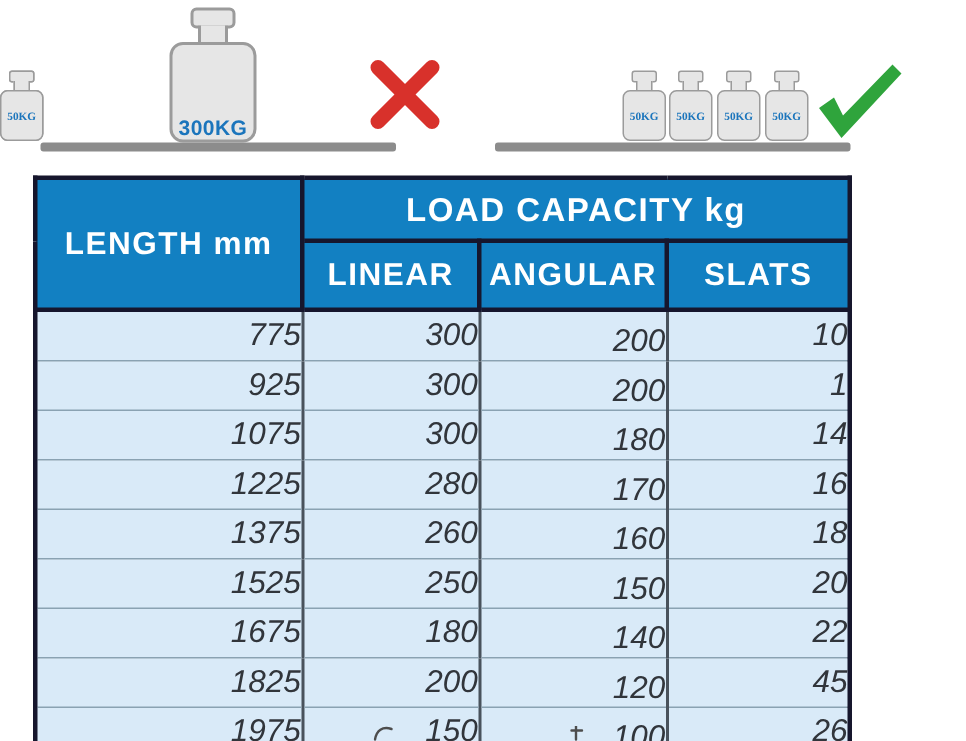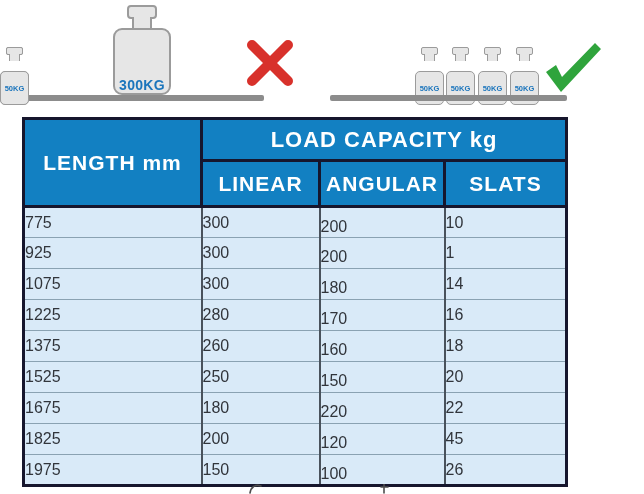--- a/index.html
+++ b/index.html
@@ -29,45 +29,45 @@
   .weight-small:nth-of-type(2) { left:383px; }
   .weight-small:nth-of-type(3) { left:415px; }
   .weight-small:nth-of-type(4) { left:446px; }
   .weight-small:nth-of-type(5) { left:478px; }
   .weight-small:nth-of-type(6) { left:510px; }
   .weight-small .knob { position:absolute; left:6px; top:0; width:17px; height:8px;
       background:var(--weight-fill,#e6e6e6); border:1.5px solid var(--weight-border,#9b9b9b); border-radius:2px; }
   .weight-small .neck { position:absolute; left:9px; top:7px; width:11px; height:7px;
       background:var(--weight-fill,#e6e6e6); border-left:1.5px solid var(--weight-border,#9b9b9b);
       border-right:1.5px solid var(--weight-border,#9b9b9b); }
-  .weight-small .wbody { position:absolute; left:0; top:24px; width:29px; height:34px;
+  .weight-small .wbody { position:absolute; left:0; top:13px; width:29px; height:34px;
       background:var(--weight-fill,#e6e6e6); border:1.5px solid var(--weight-border,#9b9b9b); border-radius:5px;
-      display:flex; align-items:center; justify-content:center; }
+      display:flex; align-items:center; justify-content:center;font-family:Liberation Serif, serif; }
   .weight-small .wlabel { color:var(--label-blue,#1b75bc); font-weight:bold; font-size:7.5px; }
 
   .cross-mark { position:absolute; left:246px; top:40px; }
   .cross-mark line { stroke:var(--cross-red,#d8312b); stroke-width:10; stroke-linecap:round; }
   .check-mark { position:absolute; left:544px; top:42px; }
   .check-mark path { fill:var(--check-green,#2fa43c); }
 
   
   .table-wrap { position:absolute; left:22px; top:117px; }
   table { border-collapse:collapse; table-layout:fixed; width:543px;
           border:3px solid var(--border-dark,#16162d); }
   col.c1{width:178px} col.c2{width:118px} col.c3{width:125px} col.c4{width:122px}
 
   thead th { background:var(--header-bg,#1280c2); color:#ffffff; font-weight:bold;
              letter-spacing:1px; border:3px solid var(--border-dark,#16162d);
              text-align:center; vertical-align:middle; }
   th.h-length { font-size:21px; }
   th.h-load   { height:42px; font-size:22px; }
   th.h-sub    { height:46px; font-size:21px; }
 
-  tbody td { background:var(--row-bg,#d9eaf8); height:31px; text-align:left; vertical-align:middle;
-             font-size:16px; color:#31353b; }
+  tbody td { background:var(--row-bg,#d9eaf8); height:31px; text-align:right; vertical-align:middle;
+             font-size:21px; color:#31353b;font-style:italic; }
   tbody td + td { border-left:2px solid #49525c; }
   tbody tr + tr td { border-top:1px solid #8aa2b2; }
   tbody td.shift-down { padding-top:8px; }
 
   
   .frag { position:absolute; }
   .frag path { stroke:#4d4d4d; stroke-width:1.6; fill:none; stroke-linecap:round; }
 </style>
 </head>
 <body>
@@ -193,21 +193,21 @@
           <tr>
             <td>1525</td>
             <td>250</td>
             <td class="shift-down">150</td>
             <td>20</td>
           </tr>
 
           <tr>
             <td>1675</td>
             <td>180</td>
-            <td class="shift-down">220</td>
+            <td class="shift-down">140</td>
             <td>22</td>
           </tr>
 
           <tr>
             <td>1825</td>
             <td>200</td>
             <td class="shift-down">120</td>
             <td>45</td>
           </tr>
 

